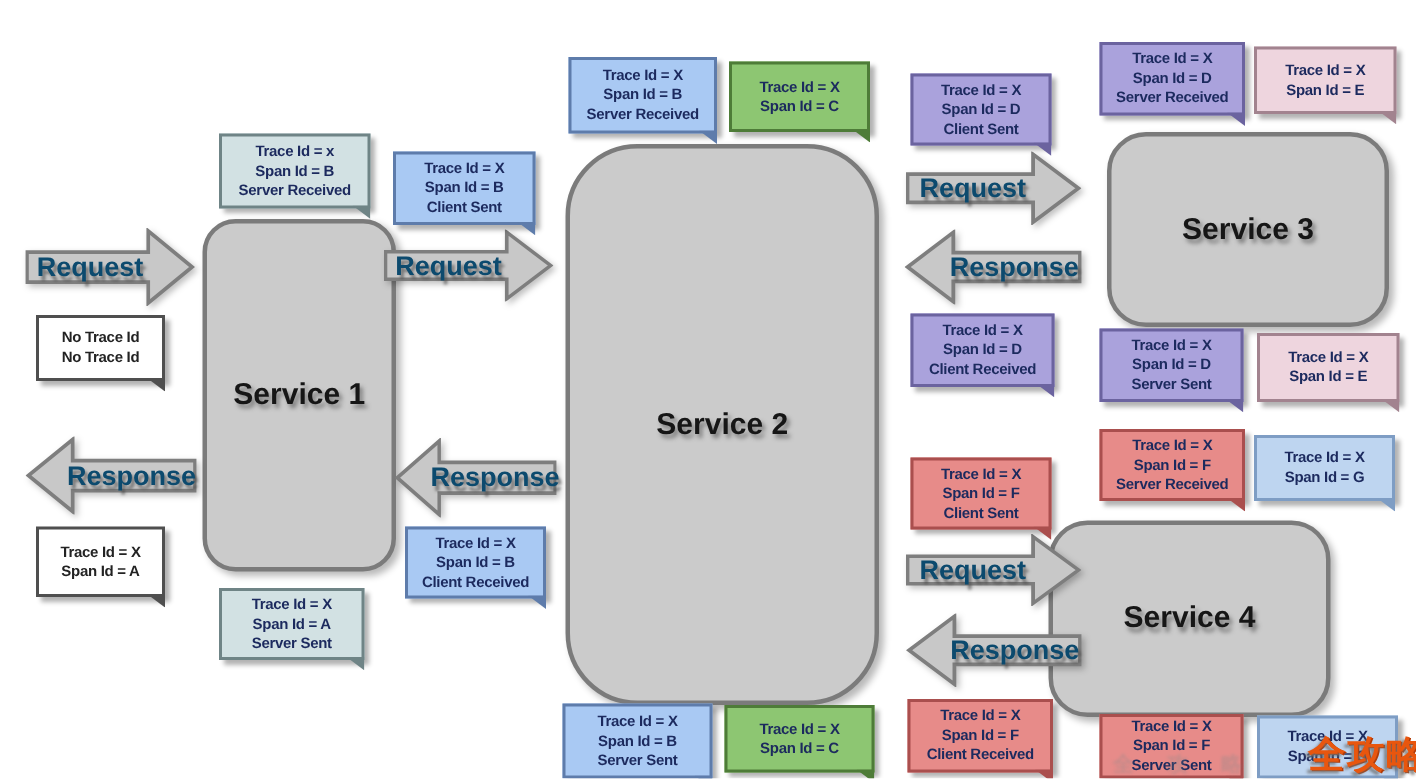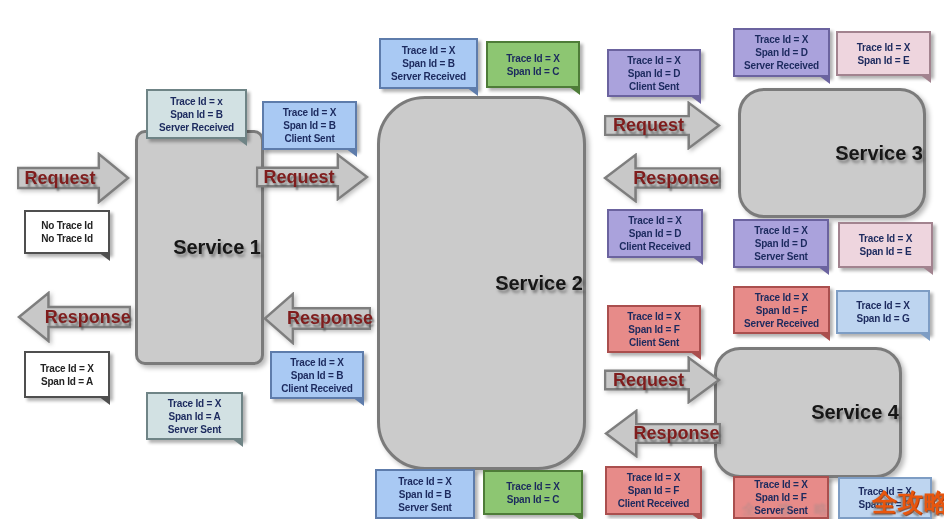--- a/index.html
+++ b/index.html
@@ -4,34 +4,34 @@
 <style>
   html,body{margin:0;padding:0;background:#ffffff;}
   .stage{
     position:relative;width:944px;height:519px;overflow:hidden;background:#ffffff;
     font-family:"Liberation Sans","DejaVu Sans",sans-serif;
   }
   
   .service{
     position:absolute;background:#cbcbcb;border:3px solid #7b7b7b;
     box-shadow:3px 3px 5px rgba(0,0,0,0.28);
-    display:flex;align-items:center;justify-content:flex-end;
+    display:flex;align-items:center;justify-content:center;
   }
   .service .slabel{
     font-size:20px;font-weight:bold;color:#161616;
     text-shadow:2px 3px 3px rgba(60,60,60,0.55);
     white-space:nowrap;
   }
   
   .arrow{position:absolute;}
   .arrow svg{position:absolute;inset:0;width:100%;height:100%;filter:drop-shadow(2px 2px 2px rgba(0,0,0,0.25));}
   .arrow svg path{fill:#c8c8c8;stroke:#7e7e7e;stroke-width:2.5;}
   .arrow .alabel{
     position:absolute;inset:0;display:flex;align-items:center;justify-content:center;
-    font-size:18px;font-weight:bold;color:#7f1d1d;
+    font-size:18px;font-weight:bold;color:#0c4a6e;
     text-shadow:2px 3px 2px rgba(70,70,70,0.6);white-space:nowrap;
   }
   .arrow.right .alabel{padding-right:24%;}
   .arrow.left  .alabel{padding-left:24%;}
   
   .note{
     position:absolute;box-sizing:border-box;
     border:2px solid var(--bd);background:var(--bg);
     box-shadow:3px 3px 3px rgba(0,0,0,0.3);
     display:flex;flex-direction:column;justify-content:center;align-items:center;
@@ -62,30 +62,30 @@
     position:absolute;left:742px;top:501px;
     font-size:14px;font-weight:bold;color:#8a8a8a;opacity:0.35;
     filter:blur(1.2px);letter-spacing:22px;white-space:nowrap;
   }
 </style>
 </head>
 <body>
 
 <div class="stage">
 
-  <div class="service" style="left:135px;top:130px;width:123px;height:229px;border-radius:10px;">
+  <div class="service" style="left:135px;top:146px;width:123px;height:229px;border-radius:22px;">
     <span class="slabel">Service 1</span>
   </div>
   <div class="service" style="left:377px;top:96px;width:203px;height:368px;border-radius:48px;">
     <span class="slabel">Service 2</span>
   </div>
   <div class="service" style="left:738px;top:88px;width:182px;height:124px;border-radius:26px;">
     <span class="slabel">Service 3</span>
   </div>
-  <div class="service" style="left:714px;top:347px;width:182px;height:125px;border-radius:26px;">
+  <div class="service" style="left:699px;top:347px;width:182px;height:125px;border-radius:26px;">
     <span class="slabel">Service 4</span>
   </div>
 
   <div class="arrow right" style="left:17px;top:152px;width:113px;height:52px;">
     <svg viewBox="0 0 116 52" preserveAspectRatio="none">
         <path d="M1,16 H84 V2 L114,26 L84,50 V36 H1 Z"></path>
       </svg>
     <span class="alabel">Request</span>
   </div>
   <div class="arrow left" style="left:17px;top:291px;width:114px;height:52px;">

